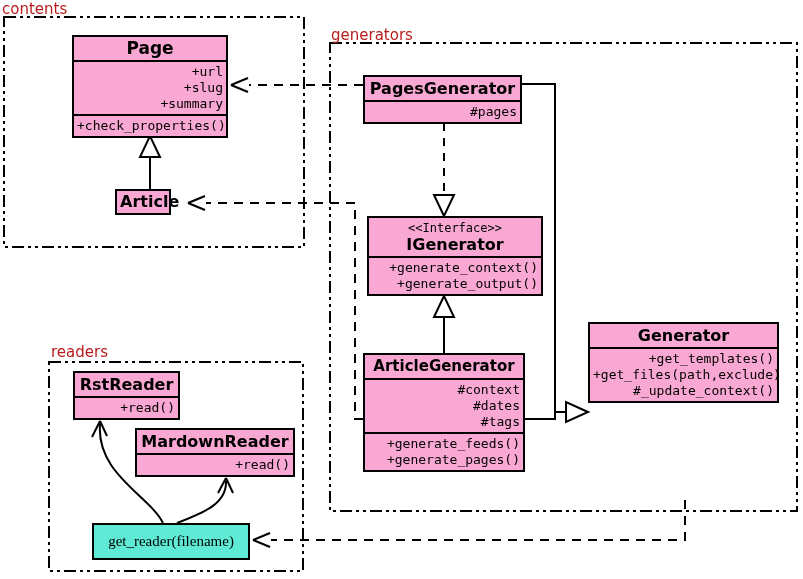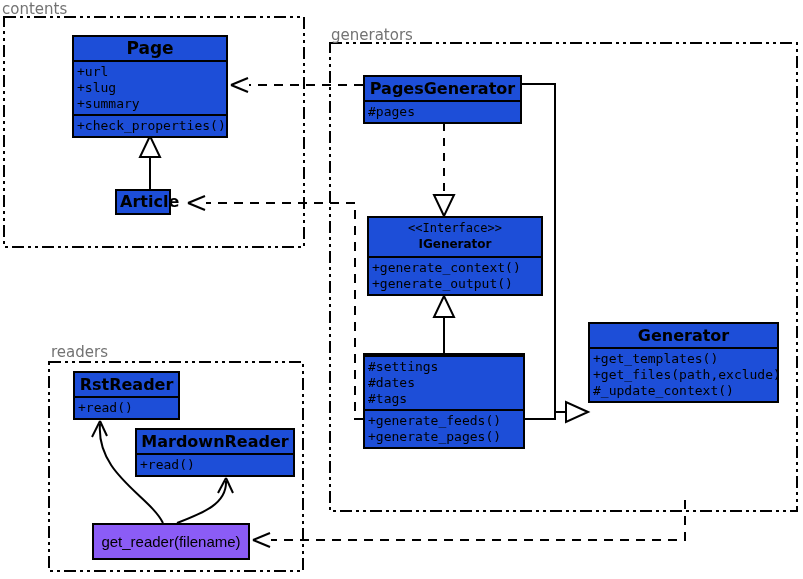--- a/index.html
+++ b/index.html
@@ -3,43 +3,43 @@
 <meta charset="utf-8">
 <style>
   html,body{margin:0;padding:0;}
   body{
     width:803px;height:579px;position:relative;background:#ffffff;
     font-family:"DejaVu Sans",sans-serif;color:#000;overflow:hidden;
   }
   svg.overlay{position:absolute;left:0;top:0;z-index:1;}
   .pkg-label{
     position:absolute;z-index:2;font-size:15px;line-height:17px;
-    font-family:"DejaVu Sans",sans-serif;color:#737373;
+    font-family:"DejaVu Sans",sans-serif;color:#b91c1c;
   }
   .cls{
-    position:absolute;z-index:2;background:#1d4ed8;border:2px solid #000;
+    position:absolute;z-index:2;background:#f9a8d4;border:2px solid #000;
     box-sizing:border-box;
   }
   .cls-title{
     font-family:"DejaVu Sans",sans-serif;font-weight:bold;font-size:15px;
     line-height:19px;text-align:center;padding:2px 3px;white-space:nowrap;
   }
   .stereo{
     font-family:"DejaVu Sans Mono","Liberation Mono",monospace;font-weight:normal;
     font-size:12px;line-height:14px;text-align:center;padding-top:3px;white-space:nowrap;
   }
-  .sec{border-top:2px solid #000;padding:2px 0;}
+  .sec{border-top:2px solid #000;padding:2px 0;text-align:right;}
   .m{
     font-family:"DejaVu Sans Mono","Liberation Mono",monospace;font-size:13px;
     line-height:16px;padding:0 3px;white-space:nowrap;
   }
   .plainbox{
-    position:absolute;z-index:2;background:#8b5cf6;border:2px solid #000;
+    position:absolute;z-index:2;background:#5eead4;border:2px solid #000;
     box-sizing:border-box;display:flex;align-items:center;justify-content:center;
-    font-size:15px;font-family:Liberation Sans, sans-serif;white-space:nowrap;
+    font-size:15px;font-family:Liberation Serif, serif;white-space:nowrap;
   }
 </style>
 </head>
 <body>
 
 <svg class="overlay" width="803" height="579" viewBox="0 0 803 579">
   <g stroke="#000" stroke-width="2" fill="none">
 
     <rect x="4" y="17" width="300" height="230" stroke-dasharray="12 4 3 4 3 4"></rect>
     <rect x="330" y="43" width="467" height="468" stroke-dasharray="12 4 3 4 3 4"></rect>
@@ -120,30 +120,31 @@
 
 <div class="cls" style="left:363px;top:61px;width:159px;margin-top:14px;">
   <div class="cls-title" style="font-size:16px;">PagesGenerator</div>
   <div class="sec">
     <div class="m">#pages</div>
   </div>
 </div>
 
 <div class="cls" style="left:367px;top:216px;width:176px;">
   <div class="stereo">&lt;&lt;Interface&gt;&gt;</div>
-  <div class="cls-title" style="padding-top:0;font-size:12px;">IGenerator</div>
+  <div class="cls-title" style="padding-top:0;font-size:16px;">IGenerator</div>
   <div class="sec">
     <div class="m">+generate_context()</div>
     <div class="m">+generate_output()</div>
   </div>
 </div>
 
 <div class="cls" style="left:363px;top:353px;width:162px;">
+  <div class="cls-title">ArticleGenerator</div>
   <div class="sec">
-    <div class="m">#settings</div>
+    <div class="m">#context</div>
     <div class="m">#dates</div>
     <div class="m">#tags</div>
   </div>
   <div class="sec">
     <div class="m">+generate_feeds()</div>
     <div class="m">+generate_pages()</div>
   </div>
 </div>
 
 <div class="cls" style="left:588px;top:322px;width:191px;">

